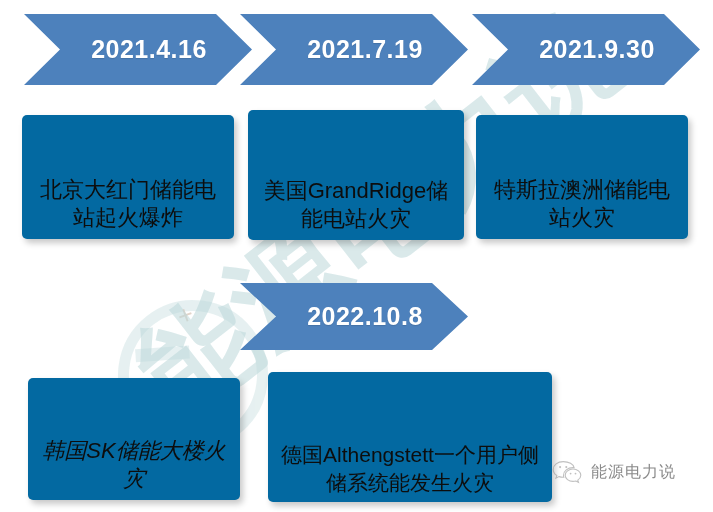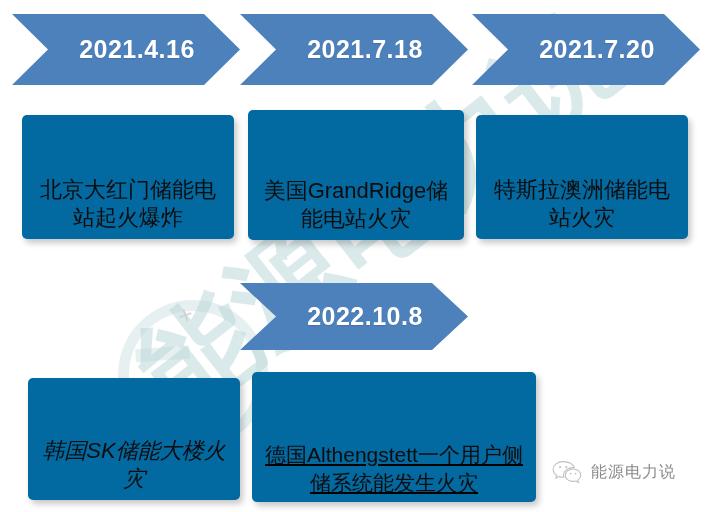--- a/index.html
+++ b/index.html
@@ -162,30 +162,30 @@
 <div id="canvas">
 
   <div class="watermark-layer">
     <div class="wm-mark"></div>
     <div class="wm-plus">+</div>
     <div class="wm-text wm-main">能源电力说</div>
   </div>
 
   <div class="content-layer">
 
-    <div class="chevron" style="left:12px;  top:14px;  width:228px; height:71px;">
+    <div class="chevron" style="left:24px;  top:14px;  width:228px; height:71px;">
       <span class="chevron-label">2021.4.16</span>
     </div>
 
     <div class="chevron" style="left:240px; top:14px;  width:228px; height:71px;">
-      <span class="chevron-label">2021.7.18</span>
+      <span class="chevron-label">2021.7.19</span>
     </div>
 
     <div class="chevron" style="left:472px; top:14px;  width:228px; height:71px;">
-      <span class="chevron-label">2021.7.20</span>
+      <span class="chevron-label">2021.9.30</span>
     </div>
 
     <div class="card" style="left:22px;  top:115px; width:212px; height:124px;">
       <div class="card-text">北京大红门储能电站起火爆炸</div>
     </div>
 
     <div class="card" style="left:476px; top:115px; width:212px; height:124px;">
       <div class="card-text">特斯拉澳洲储能电站火灾</div>
     </div>
 
@@ -195,21 +195,21 @@
 
 
     <div class="chevron" style="left:240px; top:283px; width:228px; height:67px;">
       <span class="chevron-label">2022.10.8</span>
     </div>
 
     <div class="card" style="left:28px;  top:378px; width:212px; height:122px;font-style:italic;">
       <div class="card-text">韩国SK储能大楼火灾</div>
     </div>
 
-    <div class="card" style="left:252px; top:372px; width:284px; height:130px;text-decoration:underline;">
+    <div class="card" style="left:268px; top:372px; width:284px; height:130px;">
       <div class="card-text small">德国Althengstett一个用户侧储系统能发生火灾</div>
     </div>
 
   </div>
 
   <div class="brand">
     <span class="wechat-icon">
       <svg width="30" height="24" viewBox="0 0 30 24" xmlns="http://www.w3.org/2000/svg">
         <path d="M11.2 1.6C5.6 1.6 1.2 5.2 1.2 9.5c0 2.4 1.4 4.6 3.6 6l-0.9 2.7 3.1-1.6c1.3 0.4 2.7 0.6 4.2 0.6h0.6c-0.2-0.6-0.3-1.3-0.3-2 0-4.2 4.2-7.6 9.4-7.6 0.4 0 0.8 0 1.2 0.1C21.5 4.2 16.9 1.6 11.2 1.6z" fill="none" stroke="#9a9a9a" stroke-width="1.1"></path>
         <circle cx="8.1" cy="7.1" r="1.05" fill="#9a9a9a"></circle>

